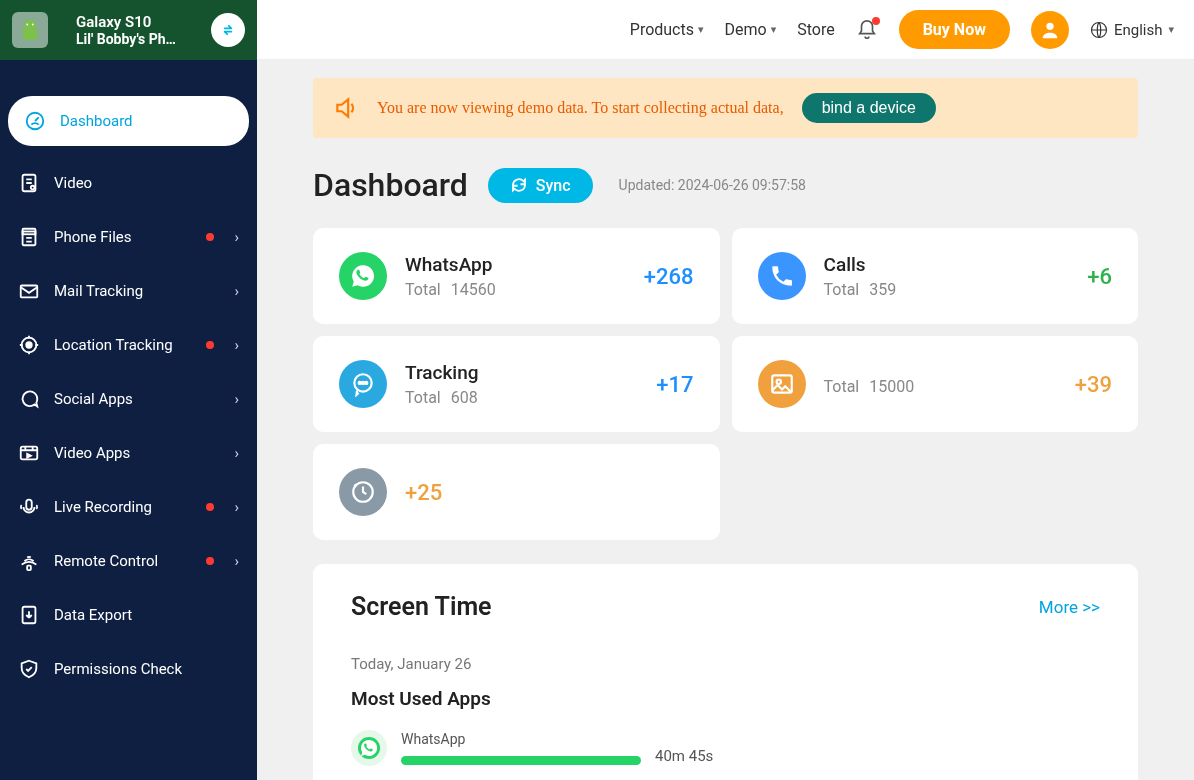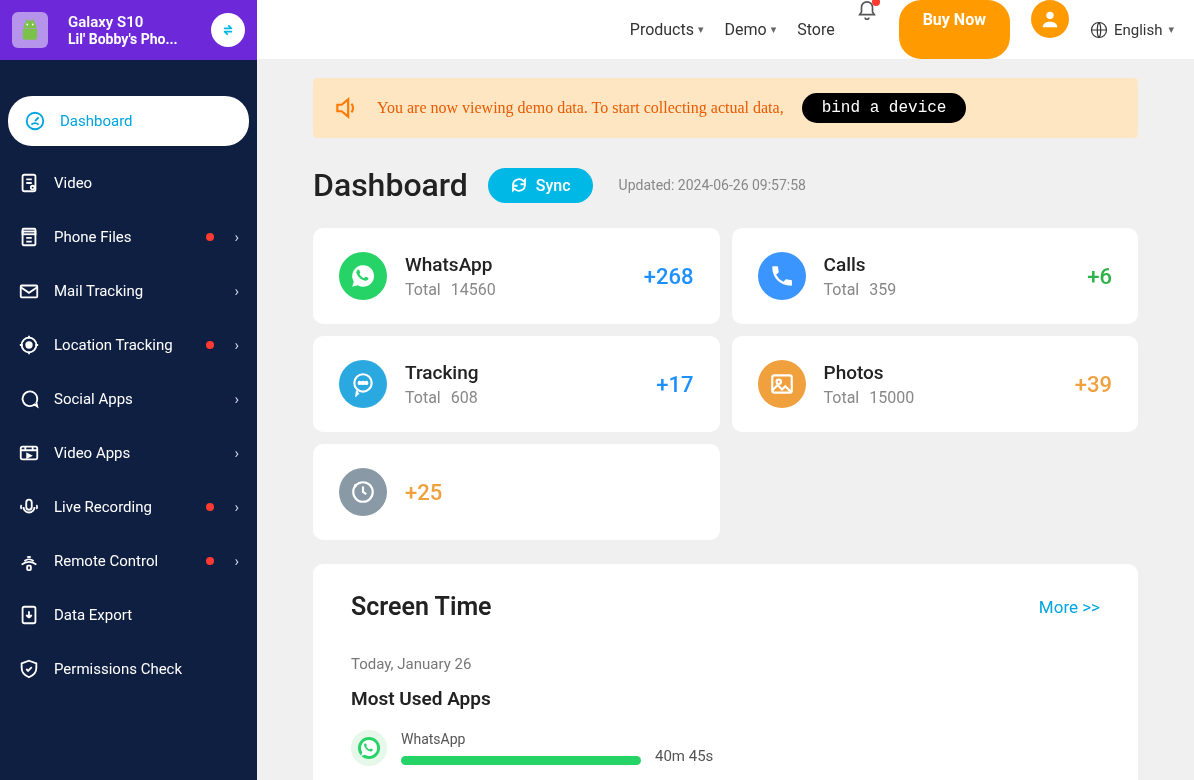--- a/index.html
+++ b/index.html
@@ -1,27 +1,27 @@
 <!DOCTYPE html>
 <html><head>
 <meta charset="utf-8">
 <style>
   * { box-sizing: border-box; margin: 0; padding: 0; font-family: -apple-system, BlinkMacSystemFont, "Segoe UI", Roboto, Arial, sans-serif; }
   body { width: 1194px; height: 780px; overflow: hidden; background: #fff; }
   
   .topbar { display: flex; height: 60px; width: 100%; }
-  .device-block { width: 257px; background: #6d28d9; display: flex; align-items: center; padding: 0 12px; color: #fff; gap: 20px; }
+  .device-block { width: 257px; background: #14532d; display: flex; align-items: center; padding: 0 12px; color: #fff; gap: 28px; }
   .device-icon { width: 36px; height: 36px; background: rgba(255,255,255,0.5); border-radius: 6px; display: flex; align-items: center; justify-content: center; }
   .android-dot { width: 22px; height: 22px; display: block; }
   .device-text { flex: 1; min-width: 0; }
   .device-text .model { font-size: 15px; font-weight: 600; }
   .device-text .name { font-size: 14px; font-weight: 700; white-space: nowrap; overflow: hidden; text-overflow: ellipsis; max-width: 110px; }
   .swap-btn { width: 34px; height: 34px; background: #fff; border-radius: 50%; color: #00b8e6; display: flex; align-items: center; justify-content: center; font-weight: 700; }
   
-  .topnav { flex: 1; display: flex; justify-content: flex-end; padding: 0 20px; gap: 21px; border-bottom: 1px solid #eee; }
+  .topnav { flex: 1; display: flex; align-items: center; justify-content: flex-end; padding: 0 20px; gap: 21px; border-bottom: 1px solid #eee; }
   .nav-link { color: #333; font-size: 16px; cursor: pointer; display: flex; align-items: center; gap: 4px; }
   .chev { font-size: 11px; color: #666; }
   .bell { position: relative; width: 22px; height: 22px; display: flex; align-items: center; justify-content: center; color: #555; }
   .bell .dot { position: absolute; top: -2px; right: -2px; width: 8px; height: 8px; background: #ff3a30; border-radius: 50%; }
   .buy-now { background: #ff9a00; color: #fff; padding: 10px 24px; border-radius: 22px; font-weight: 700; font-size: 16px; cursor: pointer; }
   .avatar { width: 38px; height: 38px; border-radius: 50%; background: #ff9a00; display: flex; align-items: center; justify-content: center; color: #fff; }
   .lang { display: flex; align-items: center; gap: 6px; color: #333; font-size: 15px; }
   
   .body { display: flex; height: 720px; }
   .sidebar { width: 257px; background: #0f1f41; color: #fff; overflow-y: auto; position: relative; }
@@ -34,21 +34,21 @@
   .sb-item .chevr { font-size: 15px; color: #cfd6e6; }
   .sb-item .reddot { width: 8px; height: 8px; background: #ff3a30; border-radius: 50%; margin-right: 6px; }
   .sb-spacer-top { height: 26px; }
   
   .main { flex: 1; background: #f0f0f0; overflow-y: auto; padding: 10px 12px 20px 12px; position:relative; }
   .main-inner { padding: 0 44px 20px 44px; }
   
   .alert { background: #ffe6c2; border-radius: 4px; padding: 15px 20px; display: flex; align-items: center; gap: 18px; margin-top: 8px; }
   .alert-icon { color: #ff7a00; }
   .alert-text { color: #e85a00; font-size: 16px; font-family: Georgia, serif; }
-  .bind-btn { background: #000000; color: #fff; padding: 6px 20px; border-radius: 18px; font-size: 16px; font-family: Liberation Mono, monospace; cursor:pointer; }
+  .bind-btn { background: #0f766e; color: #fff; padding: 6px 20px; border-radius: 18px; font-size: 16px; font-family: Liberation Sans, sans-serif; cursor:pointer; }
   
   .page-head { display: flex; align-items: center; gap: 20px; margin: 28px 0 24px 0; }
   .page-title { font-size: 32px; color: #222; font-weight: 500; }
   .sync-btn { background: #00b8e6; color: #fff; padding: 8px 22px; border-radius: 20px; font-size: 16px; font-weight: 500; display: flex; align-items: center; gap: 8px; cursor:pointer; }
   .updated { color: #888; font-size: 14px; margin-left: 6px; }
   
   .cards { display: grid; grid-template-columns: 1fr 1fr; gap: 12px; }
   .card { background: #fff; border-radius: 10px; padding: 24px 26px; display: flex; align-items: center; gap: 18px; }
   .card.single { grid-column: 1 / 2; }
   .card-ic { width: 48px; height: 48px; border-radius: 50%; display: flex; align-items: center; justify-content: center; color:#fff; }
@@ -320,21 +320,20 @@
           </div>
           <div class="card">
             <div class="card-ic" style="background:#f0a03c">
               <svg width="26" height="26" viewBox="0 0 24 24" fill="none" stroke="#fff" stroke-width="2">
                 <rect x="3" y="4" width="18" height="16" rx="2"></rect>
                 <circle cx="9" cy="10" r="2"></circle>
                 <path d="M3 18l5-5 4 4 3-3 6 6"></path>
               </svg>
             </div>
             <div class="card-body">
-              <div class="card-title">Photos</div>
               <div class="card-sub">Total<span class="num">15000</span></div>
             </div>
             <div class="delta" style="color:#f0a03c">+39</div>
           </div>
           <div class="card single">
             <div class="card-ic" style="background:#8a99a6">
               <svg width="26" height="26" viewBox="0 0 24 24" fill="none" stroke="#fff" stroke-width="2">
                 <circle cx="12" cy="12" r="9"></circle>
                 <path d="M12 7v5l3 2M4 5l2 2"></path>
               </svg>

